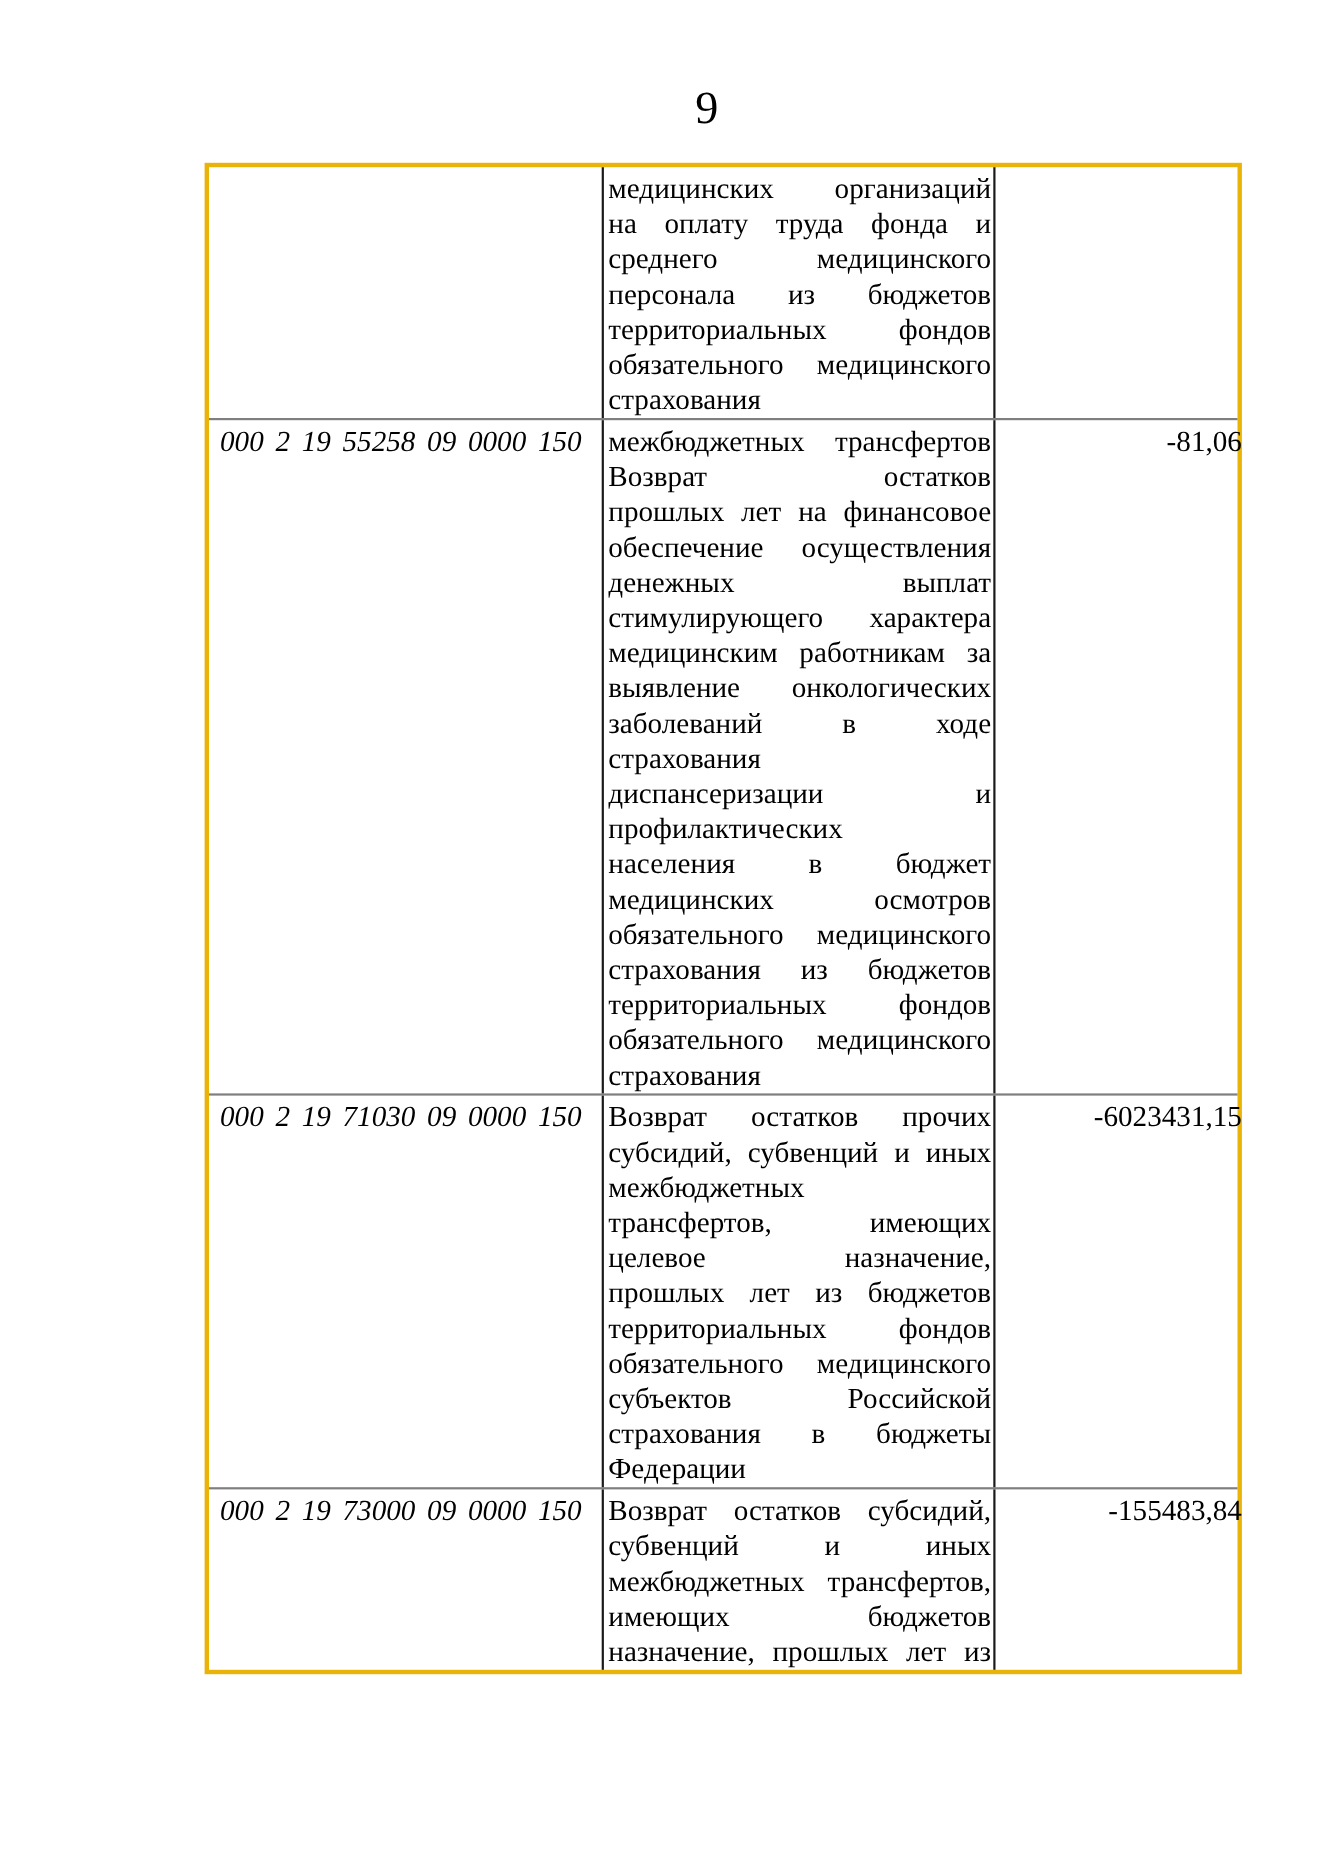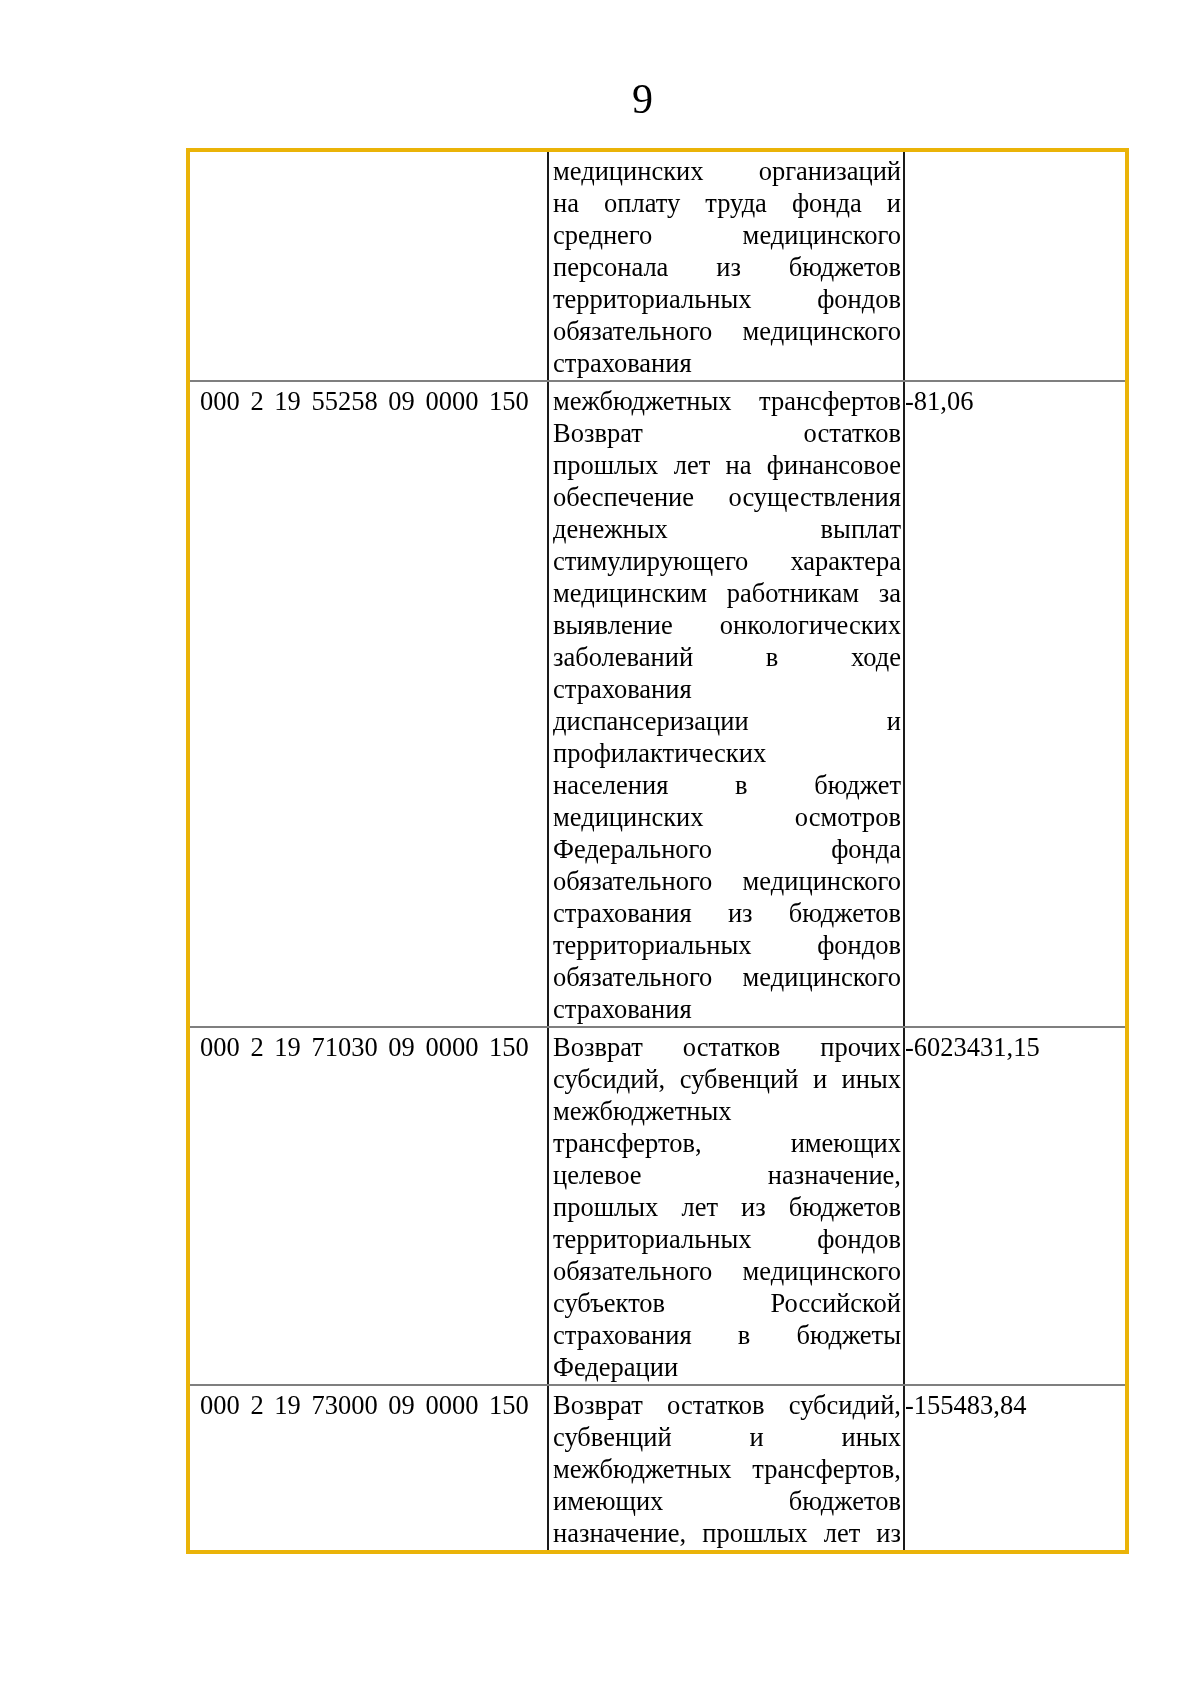--- a/index.html
+++ b/index.html
@@ -36,23 +36,23 @@
     display: grid;
     grid-template-columns: 357px 356px 226px;
   }
   .t-row + .t-row { border-top: 2px solid #7f7f7f; }
   .cell {
     box-sizing: border-box;
     padding: 3px 0 1px 0;
     overflow: hidden;
   }
   .cell.c2, .cell.c3 { border-left: 2px solid #1a1a1a; }
-  .cell.c1 { padding-left: 10px; padding-right: 4px; }
+  .cell.c1 { padding-left: 10px; padding-right: 4px; font-style: italic; }
   .cell.c2 { padding-left: 4px; padding-right: 2px; }
-  .cell.c3 { text-align: left; }
+  .cell.c3 { text-align: right; }
   .code {
     line-height: 32px;
     height: 32px;
     white-space: nowrap;
     word-spacing: 4px;
   }
   .amount {
     line-height: 32px;
     height: 32px;
   }
@@ -109,21 +109,20 @@
             <div class="line">денежных выплат</div>
             <div class="line">стимулирующего характера</div>
             <div class="line">медицинским работникам за</div>
             <div class="line">выявление онкологических</div>
             <div class="line">заболеваний в ходе</div>
             <div class="line">страхования</div>
             <div class="line">диспансеризации и</div>
             <div class="line">профилактических</div>
             <div class="line">населения в бюджет</div>
             <div class="line">медицинских осмотров</div>
-            <div class="line">Федерального фонда</div>
             <div class="line">обязательного медицинского</div>
             <div class="line">страхования из бюджетов</div>
             <div class="line">территориальных фондов</div>
             <div class="line">обязательного медицинского</div>
             <div class="line last">страхования</div>
           </div>
       </div>
       <div class="cell c3">
         <div class="amount">-81,06</div>
       </div>

